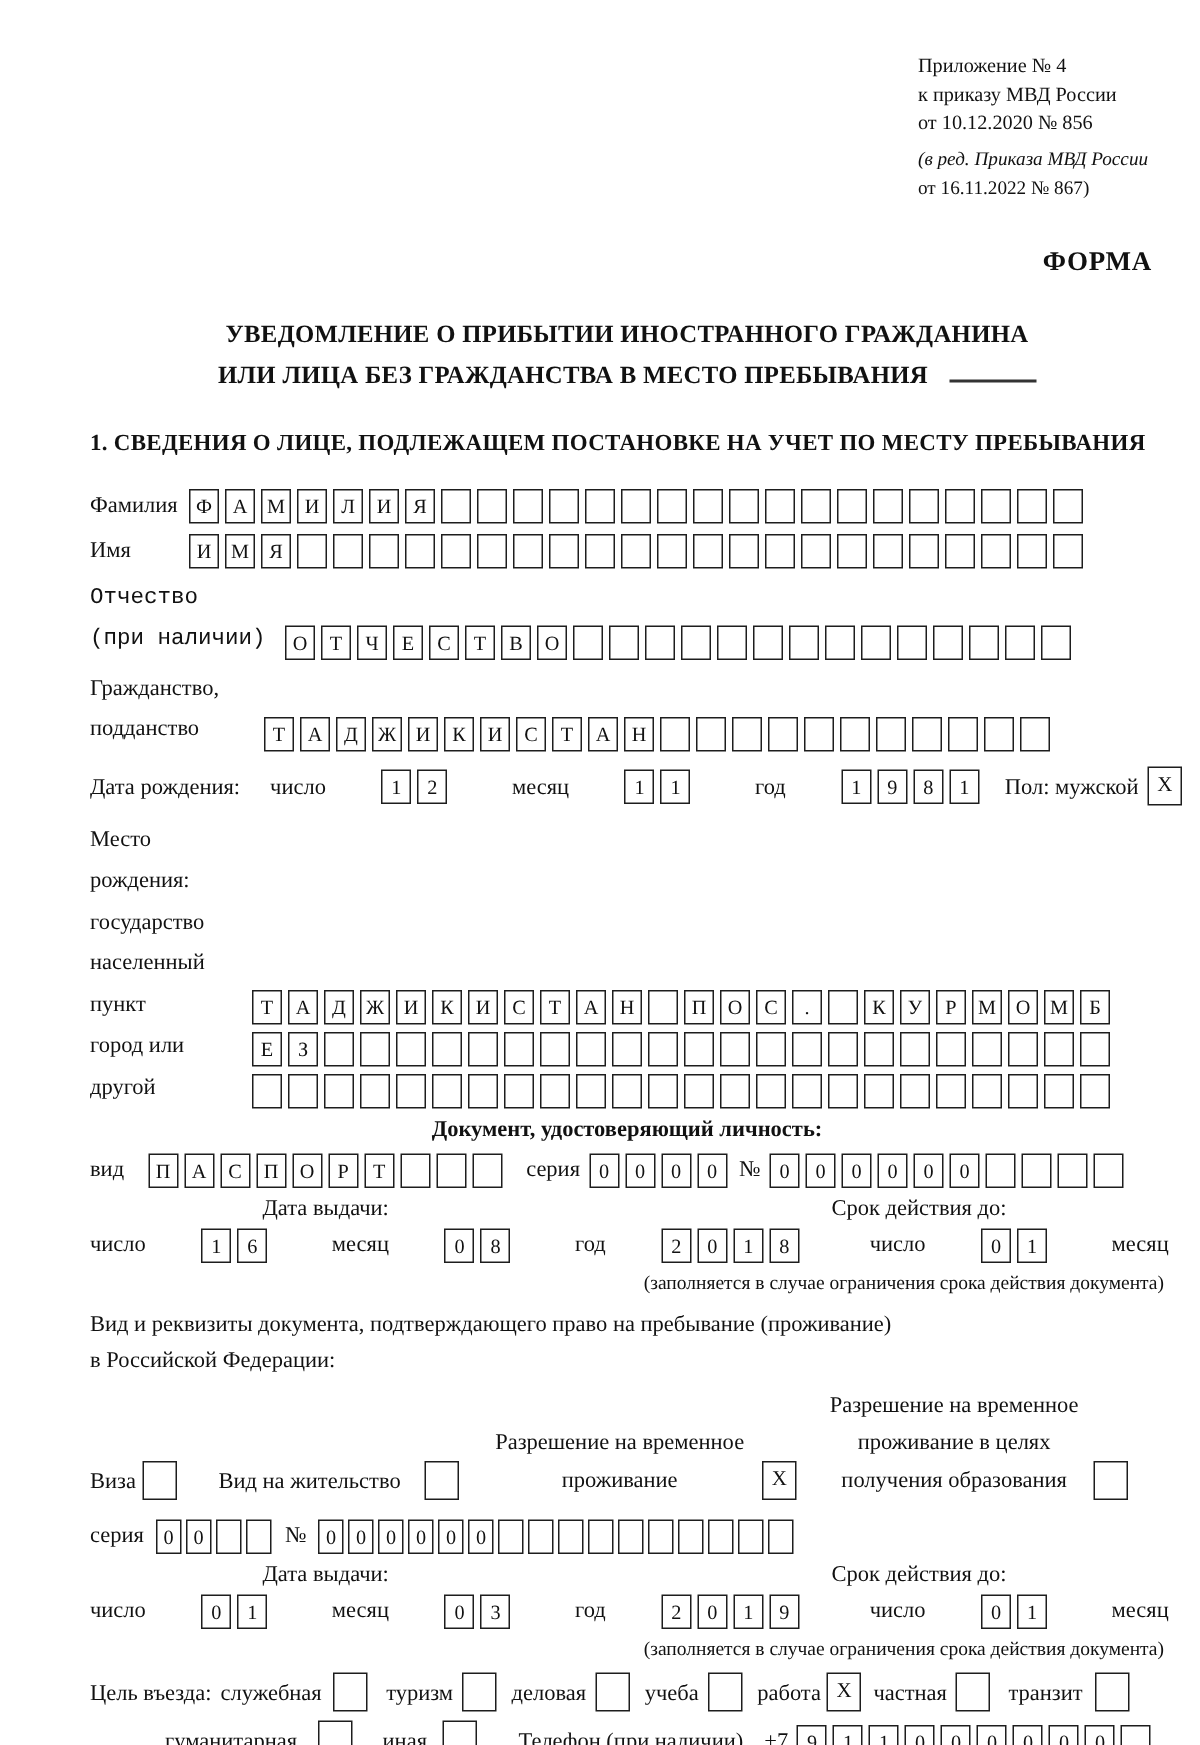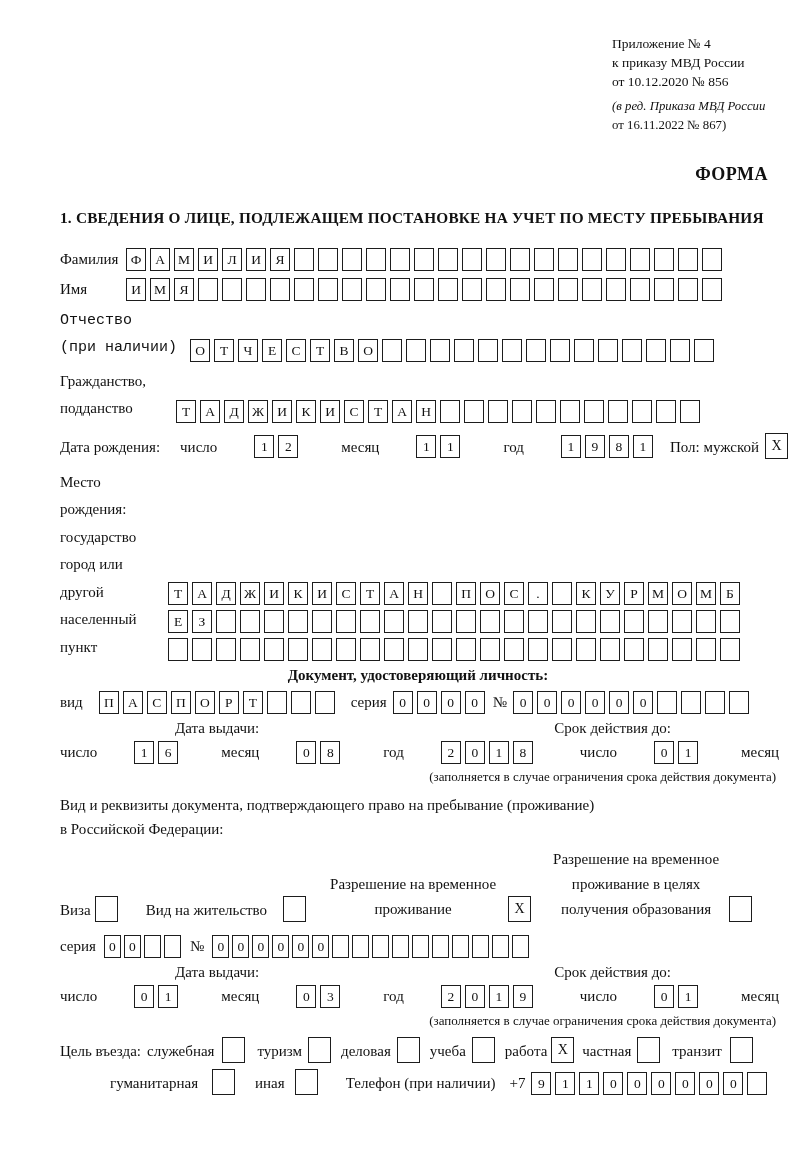--- a/index.html
+++ b/index.html
@@ -58,20 +58,26 @@
   <div class="appendix">
     <div>Приложение № 4</div>
     <div>к приказу МВД России</div>
     <div>от 10.12.2020 № 856</div>
     <div class="amend amend-first">(в ред. Приказа МВД России</div>
     <div class="amend">от 16.11.2022 № 867)</div>
   </div>
 
   <div class="forma">ФОРМА</div>
 
+  <div class="title">
+    <div>УВЕДОМЛЕНИЕ О ПРИБЫТИИ ИНОСТРАННОГО ГРАЖДАНИНА</div>
+    <div>
+      <span>ИЛИ ЛИЦА БЕЗ ГРАЖДАНСТВА В МЕСТО ПРЕБЫВАНИЯ</span><span class="blank"></span>
+    </div>
+  </div>
 
   <div class="sec">1. СВЕДЕНИЯ О ЛИЦЕ, ПОДЛЕЖАЩЕМ ПОСТАНОВКЕ НА УЧЕТ ПО МЕСТУ ПРЕБЫВАНИЯ</div>
 
   <div class="row">
     <span class="lbl wlab">Фамилия</span>
     <span class="cells">
         <span class="cell">Ф</span>
         <span class="cell">А</span>
         <span class="cell">М</span>
         <span class="cell">И</span>
@@ -220,22 +226,22 @@
     <span class="lbl ml14">женский</span>
     <span class="cells cbx ml14">
         <span class="cell"></span>
       </span>
   </div>
 
   <div class="row">
     <span class="stack w108">
       <span>Место рождения:</span>
       <span>государство</span>
+      <span>населенный пункт</span>
       <span>город или другой</span>
-      <span>населенный пункт</span>
     </span>
     <span class="cellrows">
       <span class="cells">
           <span class="cell">Т</span>
           <span class="cell">А</span>
           <span class="cell">Д</span>
           <span class="cell">Ж</span>
           <span class="cell">И</span>
           <span class="cell">К</span>
           <span class="cell">И</span>

